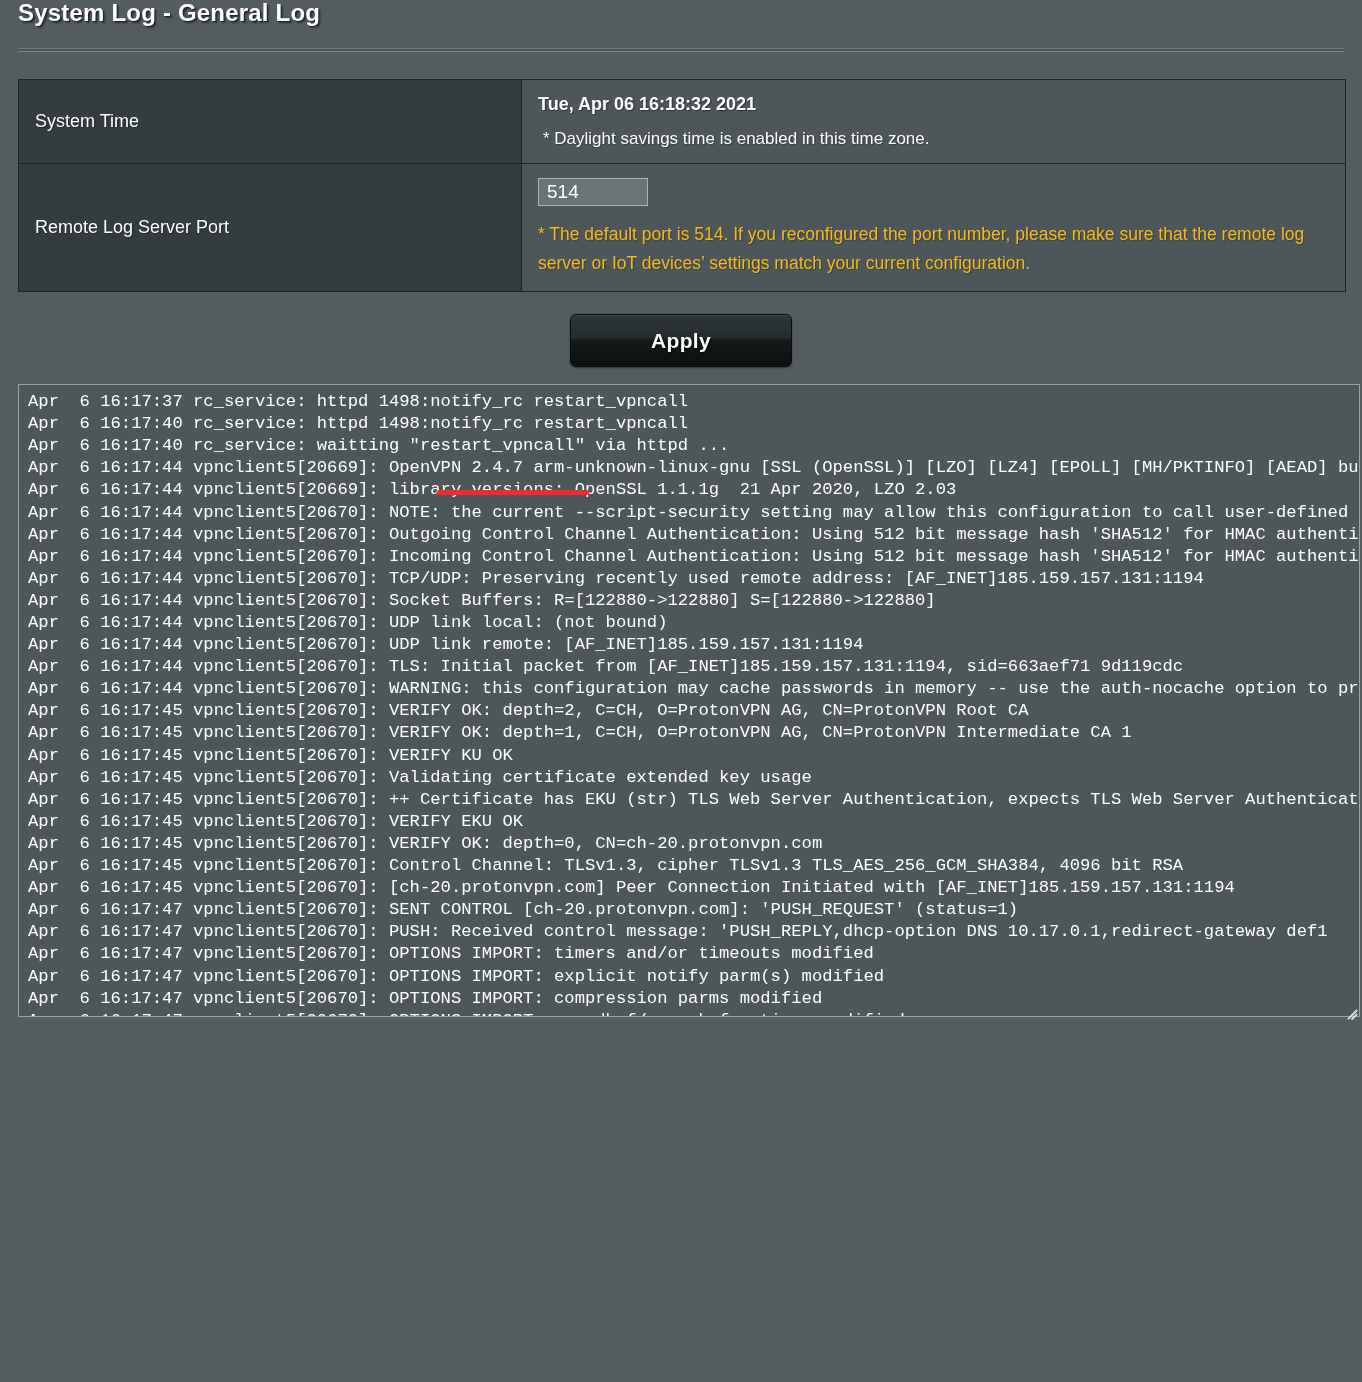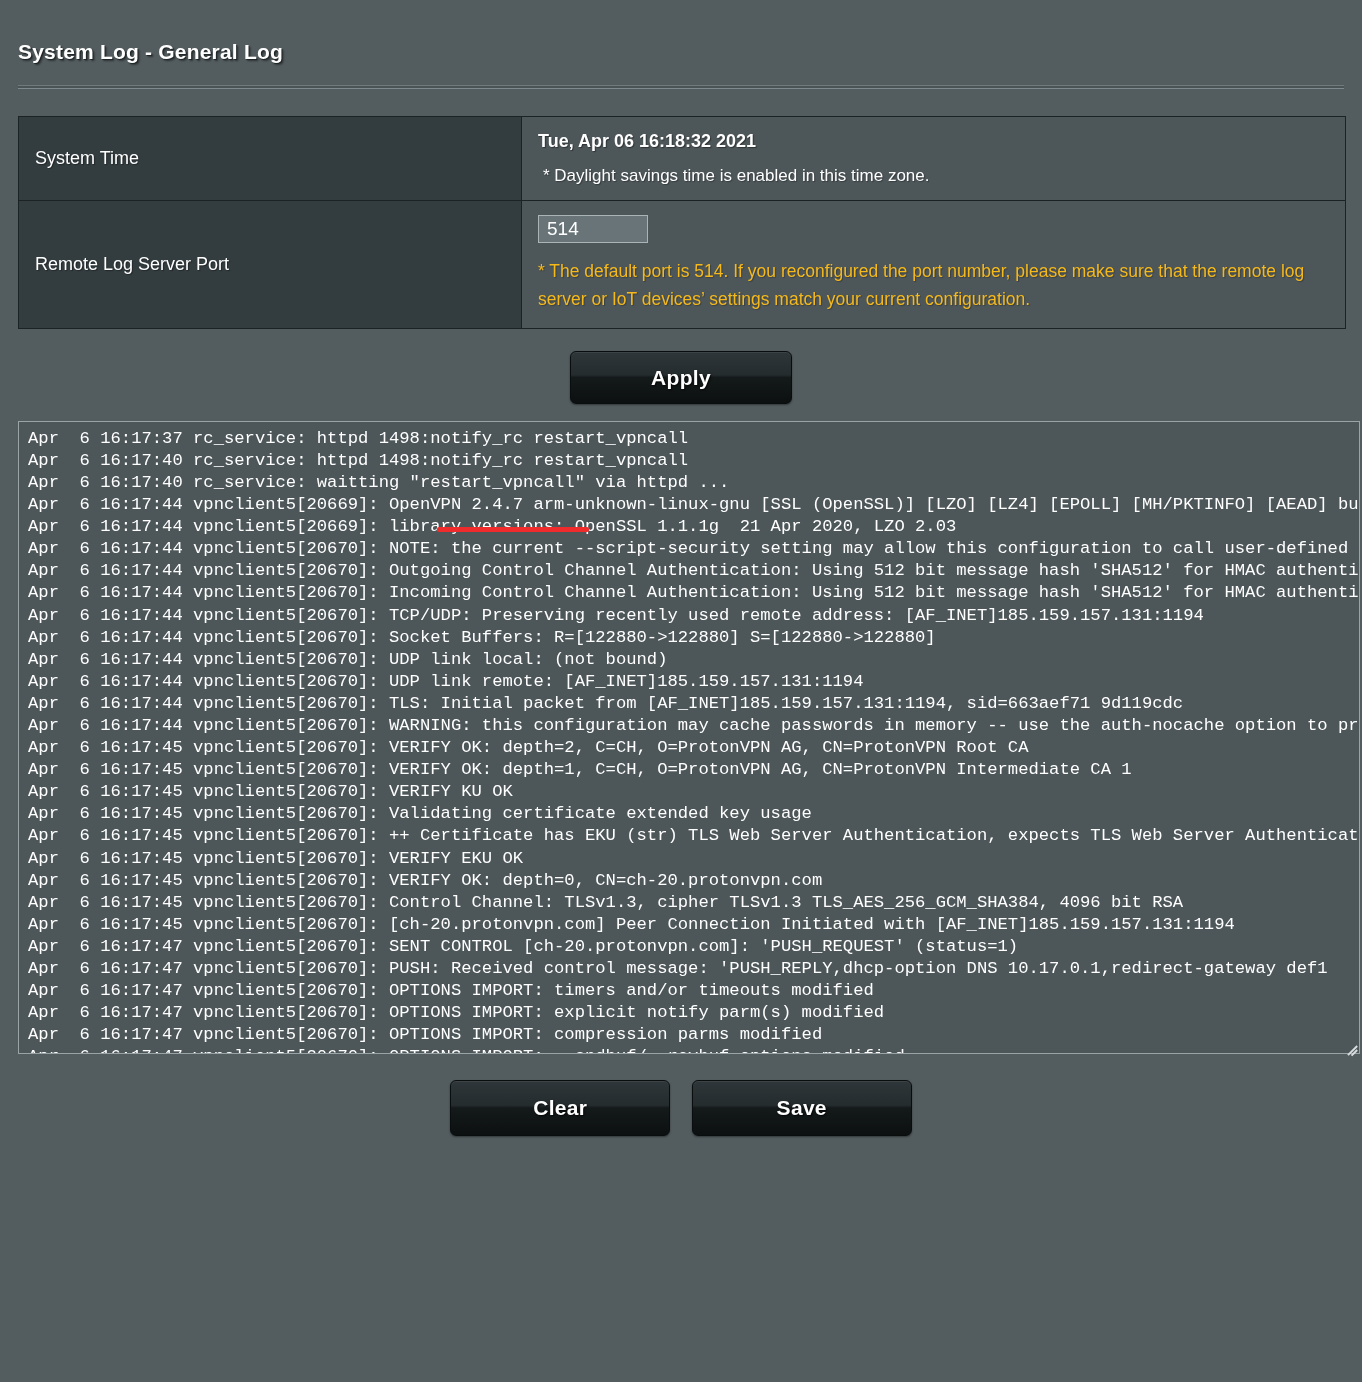--- a/index.html
+++ b/index.html
@@ -16,25 +16,24 @@
     overflow: hidden;
     position: relative;
   }
   .page {
     padding: 0 18px;
     box-sizing: border-box;
     width: 1362px;
   }
   
   .page-title {
-    font-size: 21px;
+    font-size: 24px;
     font-weight: bold;
     color: #ffffff;
     text-shadow: 1px 1px 0 #1f2628, 2px 2px 2px rgba(0,0,0,.45);
-    padding-top: 40px;
     letter-spacing: 0.2px;
     line-height: 1.1;
   }
   .title-rule {
     margin-top: 22px;
     height: 2px;
     border-top: 1px solid #6e7a7d;
     border-bottom: 1px solid #7e8b8e;
     background: #4a5356;
   }
@@ -240,18 +239,14 @@
 Apr  6 16:17:47 vpnclient5[20670]: OPTIONS IMPORT: explicit notify parm(s) modified
 Apr  6 16:17:47 vpnclient5[20670]: OPTIONS IMPORT: compression parms modified
 Apr  6 16:17:47 vpnclient5[20670]: OPTIONS IMPORT: --sndbuf/--rcvbuf options modified</div>
     <div class="annot-underline" id="annot" style="left: 419px; top: 106px; width: 152px;"></div>
     <div class="resize-grip">
       <i class="l1"></i>
         <i class="l2"></i>
     </div>
   </div>
 
-  <div class="footer-row">
-    <button class="btn btn-clear">Clear</button>
-    <button class="btn btn-save">Save</button>
-  </div>
 
 </div>
 
 </body></html>

